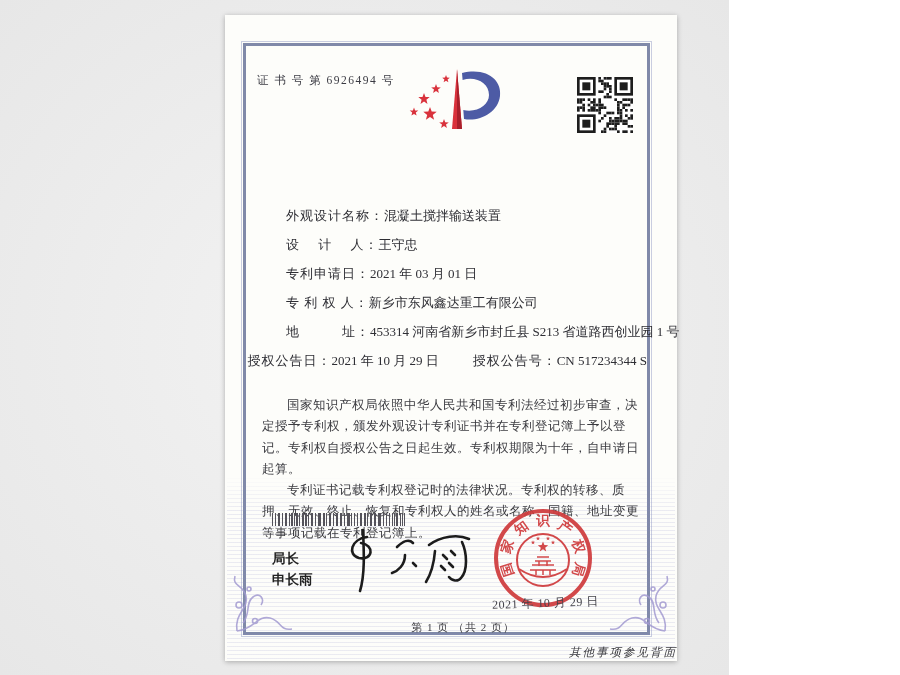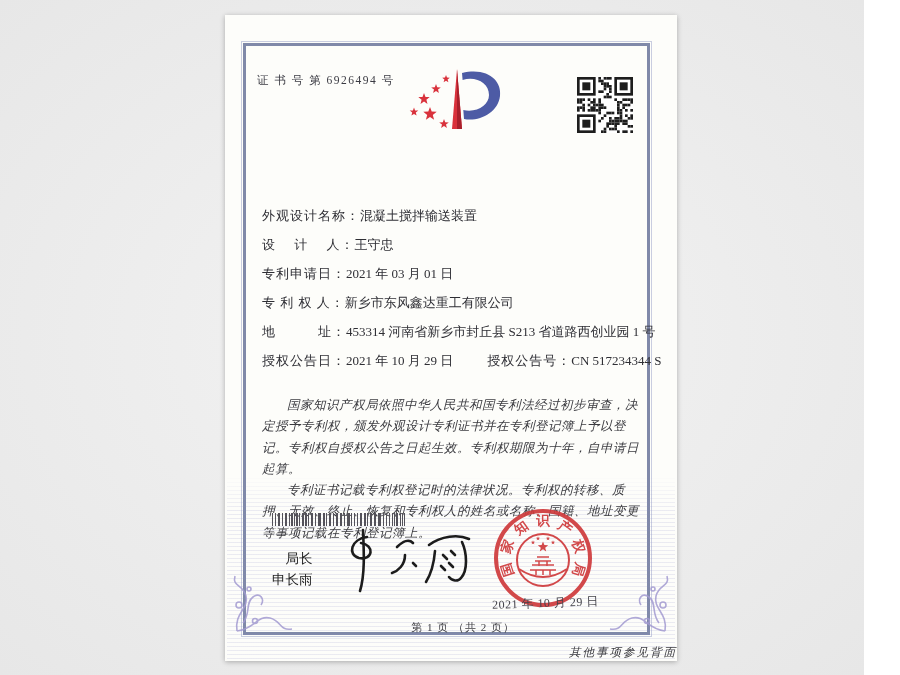--- a/index.html
+++ b/index.html
@@ -1,41 +1,41 @@
 <!DOCTYPE html>
 <html><head>
 <meta charset="utf-8">
 <style>
   html,body{margin:0;padding:0;}
   body{font-family:"Liberation Serif","DejaVu Serif",serif;}
-  .stage{position:relative;width:864px;height:675px;overflow:hidden;
+  .stage{position:relative;width:729px;height:675px;overflow:hidden;
          background:radial-gradient(ellipse at center,#f3f3f3 0%,#e7e7e7 100%);}
   .page{position:absolute;left:225px;top:15px;width:452px;height:646px;
         background:#fdfdfa;box-shadow:0 1px 5px rgba(0,0,0,.28);}
   .frame{position:absolute;left:18px;top:28px;width:407px;height:592px;
          border:3px solid #8089a9;outline:1px solid #c9cde0;outline-offset:1px;
          box-sizing:border-box;}
   .guilloche{position:absolute;left:2px;right:2px;bottom:2px;height:185px;
      background:repeating-linear-gradient(0deg,rgba(140,140,200,.16) 0 1px,rgba(255,255,255,0) 1px 4px);
      -webkit-mask-image:linear-gradient(to bottom,transparent,black 20%);
      mask-image:linear-gradient(to bottom,transparent,black 20%);pointer-events:none;}
   .cert-no{position:absolute;left:32px;top:58px;font-size:11.5px;color:#3a3a42;letter-spacing:1.5px;}
   .logo{position:absolute;left:175px;top:52px;width:110px;height:72px;}
   .qr{position:absolute;left:352px;top:62px;width:56px;height:56px;background:#fff;}
   .title{position:absolute;left:0;top:130px;width:100%;text-align:center;
          font-size:30px;font-weight:bold;color:#1c1c1c;letter-spacing:5px;}
   .fields{position:absolute;left:37px;top:186px;width:385px;font-size:13px;color:#2e2e34;}
-  .frow{height:29px;line-height:29px;white-space:nowrap;}
+  .frow{height:29px;line-height:29px;white-space:nowrap;margin-left:24px;}
   .frow .lab{letter-spacing:1px;}
-  .grant{display:flex;gap:34px;}
+  .grant{display:flex;gap:34px;justify-content:flex-end;}
   .paras{position:absolute;left:37px;top:380px;width:380px;font-size:12.5px;line-height:1.7;
-         color:#3b3b40;font-style:italic;}
+         color:#3b3b40;}
   .paras p{margin:0;text-indent:2em;letter-spacing:.5px;}
   .barcode{position:absolute;left:47px;top:498px;width:136px;height:13px;}
-  .director{position:absolute;left:47px;top:533px;font-size:13.5px;color:#222;font-weight:400;line-height:21px;text-align:right;}
+  .director{position:absolute;left:47px;top:533px;font-size:13.5px;color:#222;font-weight:700;line-height:21px;}
   .sig{position:absolute;left:112px;top:508px;width:140px;height:78px;}
   .seal{position:absolute;left:267px;top:492px;width:102px;height:102px;opacity:.92;}
   .seal-date{position:absolute;left:258px;top:580px;width:125px;text-align:center;
              font-size:12px;color:#44434b;transform:rotate(-2deg);letter-spacing:.5px;}
   .pagenum{position:absolute;left:12px;top:605px;width:100%;text-align:center;font-size:11px;color:#3c3c42;letter-spacing:1px;}
   .backnote{position:absolute;left:0;top:630px;width:100%;text-align:right;font-size:11.5px;
             color:#3b3b40;font-style:italic;letter-spacing:2px;}
   .flourish{position:absolute;bottom:26px;width:72px;height:102px;}
   .flourish.left{left:4px;}
   .flourish.right{right:4px;transform:scaleX(-1);}

